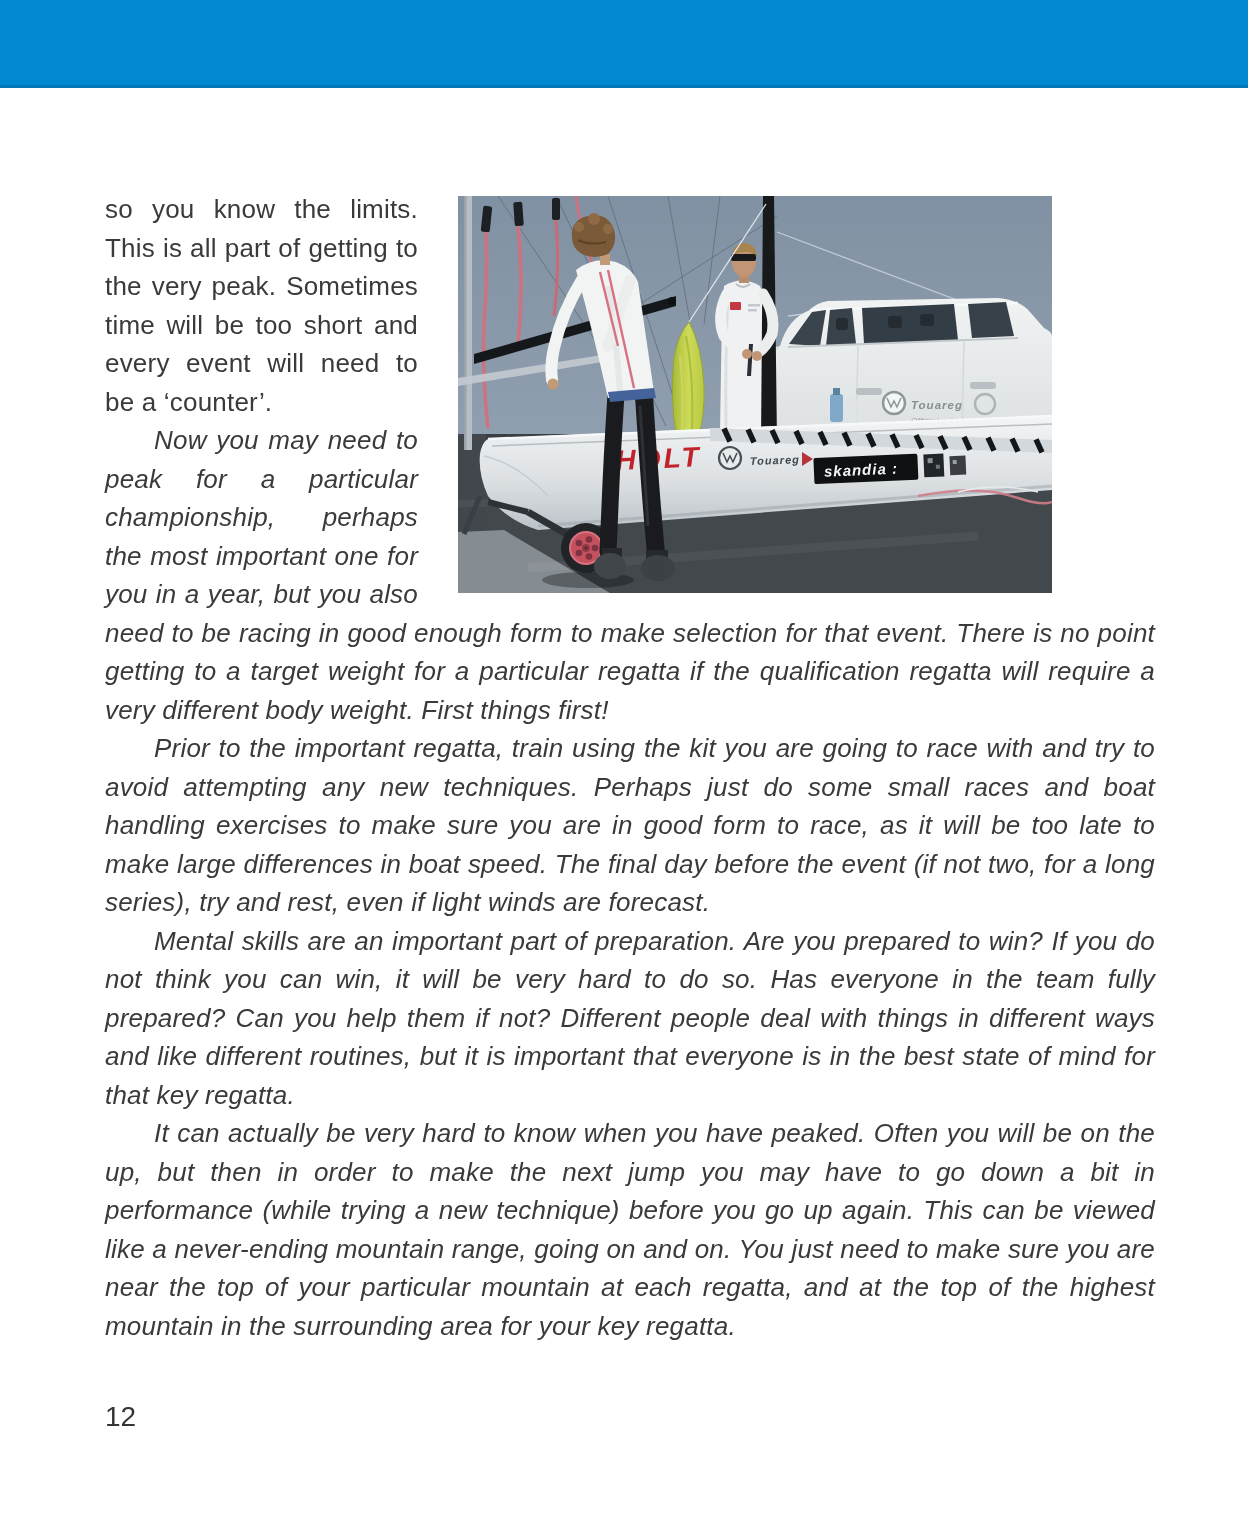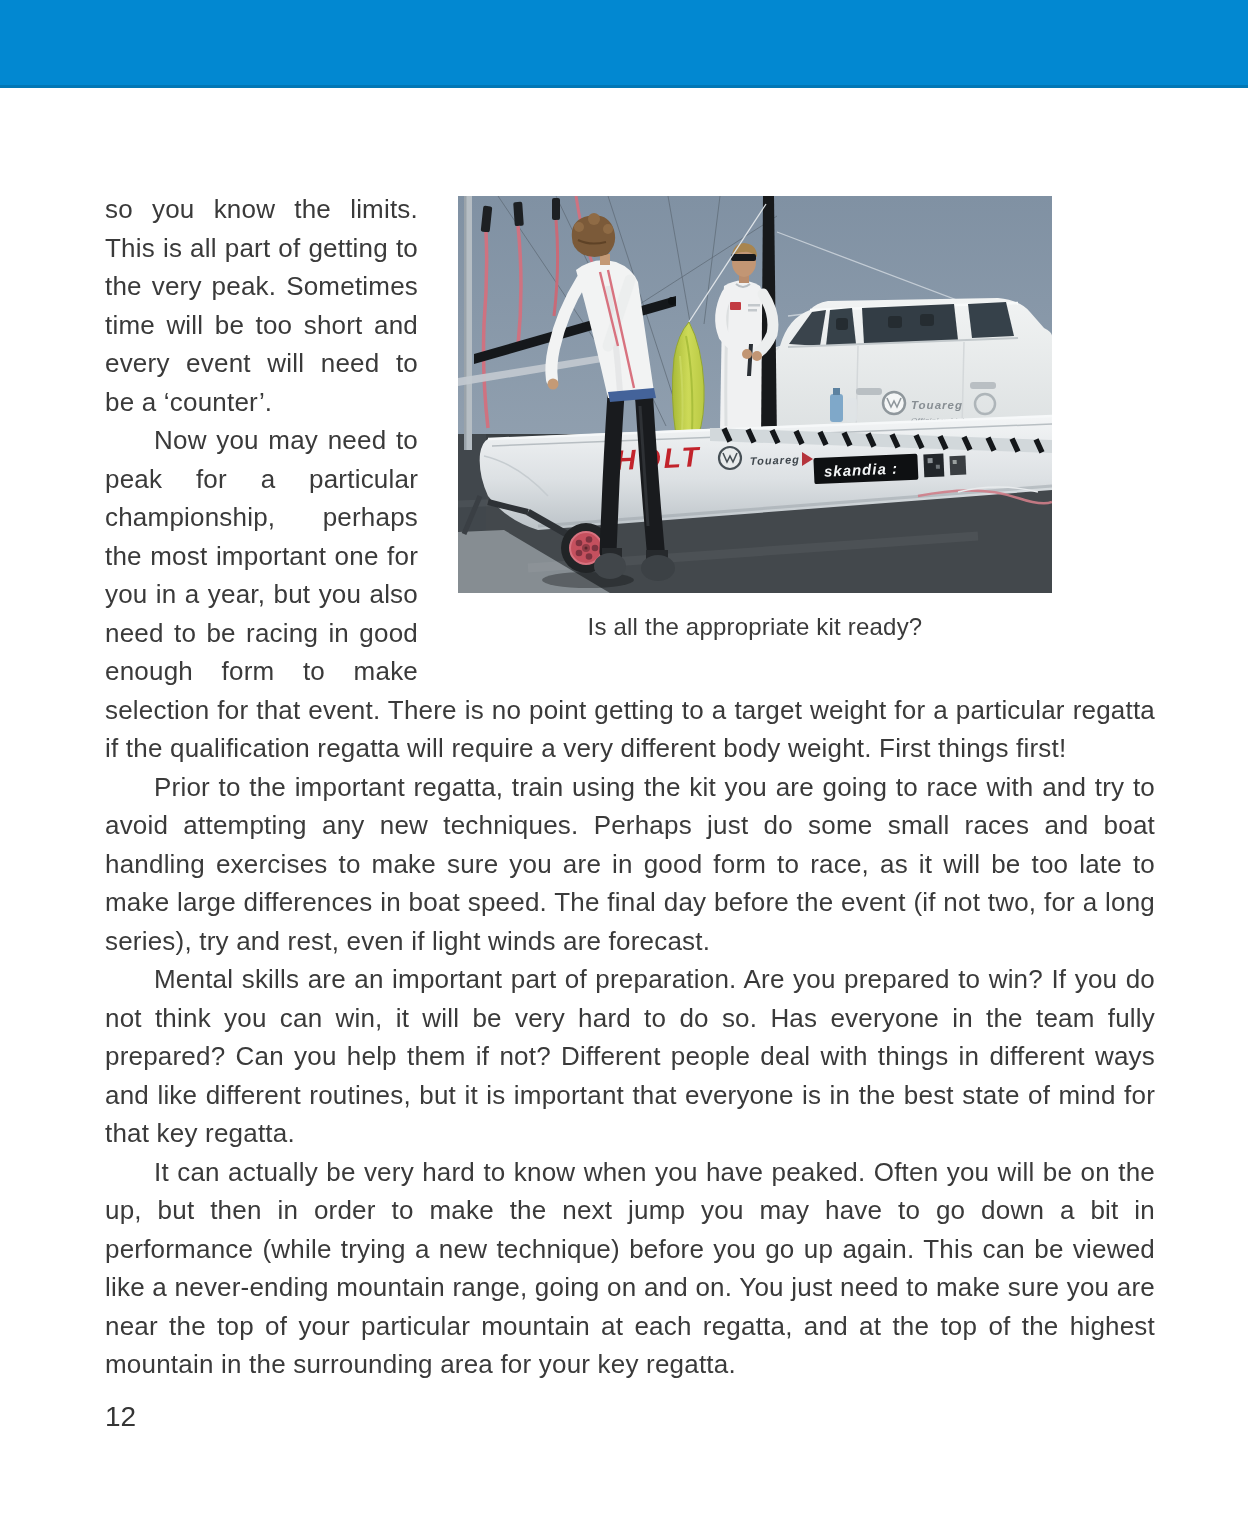--- a/index.html
+++ b/index.html
@@ -10,21 +10,21 @@
   .topbar {
     position:absolute; top:0; left:0; width:1248px; height:85px;
     background:#0288d1; border-bottom:3px solid #0277b5;
   }
   .content {
     position:absolute; left:105px; top:190px; width:1050px;
     color:#3a3a3a; font-size:26px; line-height:38.5px;
     text-align:justify; letter-spacing:0.2px;
   }
   .content p { margin:0; }
-  .content p.indent { text-indent:49px; }
+  .content p.indent { text-indent:49px;font-style:italic; }
   figure.kitfig {
     float:right; width:594px; margin:2px 99px 10px 36px; padding:4px;
   }
   figure.kitfig svg { display:block; width:594px; height:397px; }
   figcaption {
     text-align:center; font-size:24px; color:#3a3a3a;
     margin-top:20px; line-height:28px; letter-spacing:0.2px;
   }
   .pagenum {
     position:absolute; left:105px; top:1401px; font-size:28px; color:#353535;
@@ -224,21 +224,20 @@
           <path d="M150 74 L176 192 M142 76 L160 150" stroke="#d8727f" stroke-width="2.4" fill="none"></path>
           <path d="M150 196 L196 192 L198 202 L152 206 Z" fill="#44639a"></path>
           <rect x="142" y="58" width="10" height="11" fill="#c49a76"></rect>
           <path d="M114 42 Q112 24 130 20 Q150 16 156 34 Q160 48 150 58 Q136 64 124 58 Q114 52 114 42 Z" fill="#7b5a39"></path>
           <circle cx="121" cy="31" r="5" fill="#8f6b45"></circle>
           <circle cx="136" cy="23" r="6" fill="#8f6b45"></circle>
           <circle cx="150" cy="33" r="5" fill="#8f6b45"></circle>
           <path d="M120 44 Q132 50 148 46" stroke="#5e4226" stroke-width="2" fill="none"></path>
         </g>
       </svg>
-      <figcaption>Is all the appropriate kit ready?</figcaption>
     </figure>
 
     <p>so you know the limits. This is all part of getting to the very peak. Sometimes time will be too short and every event will need to be a ‘counter’.</p>
     <p class="indent">Now you may need to peak for a particular championship, perhaps the most important one for you in a year, but you also need to be racing in good enough form to make selection for that event. There is no point getting to a target weight for a particular regatta if the qualification regatta will require a very different body weight. First things first!</p>
     <p class="indent">Prior to the important regatta, train using the kit you are going to race with and try to avoid attempting any new techniques. Perhaps just do some small races and boat handling exercises to make sure you are in good form to race, as it will be too late to make large differences in boat speed. The final day before the event (if not two, for a long series), try and rest, even if light winds are forecast.</p>
     <p class="indent">Mental skills are an important part of preparation. Are you prepared to win? If you do not think you can win, it will be very hard to do so. Has everyone in the team fully prepared? Can you help them if not? Different people deal with things in different ways and like different routines, but it is important that everyone is in the best state of mind for that key regatta.</p>
     <p class="indent">It can actually be very hard to know when you have peaked. Often you will be on the up, but then in order to make the next jump you may have to go down a bit in performance (while trying a new technique) before you go up again. This can be viewed like a never-ending mountain range, going on and on. You just need to make sure you are near the top of your particular mountain at each regatta, and at the top of the highest mountain in the surrounding area for your key regatta.</p>
   </div>
 
   <div class="pagenum">12</div>

